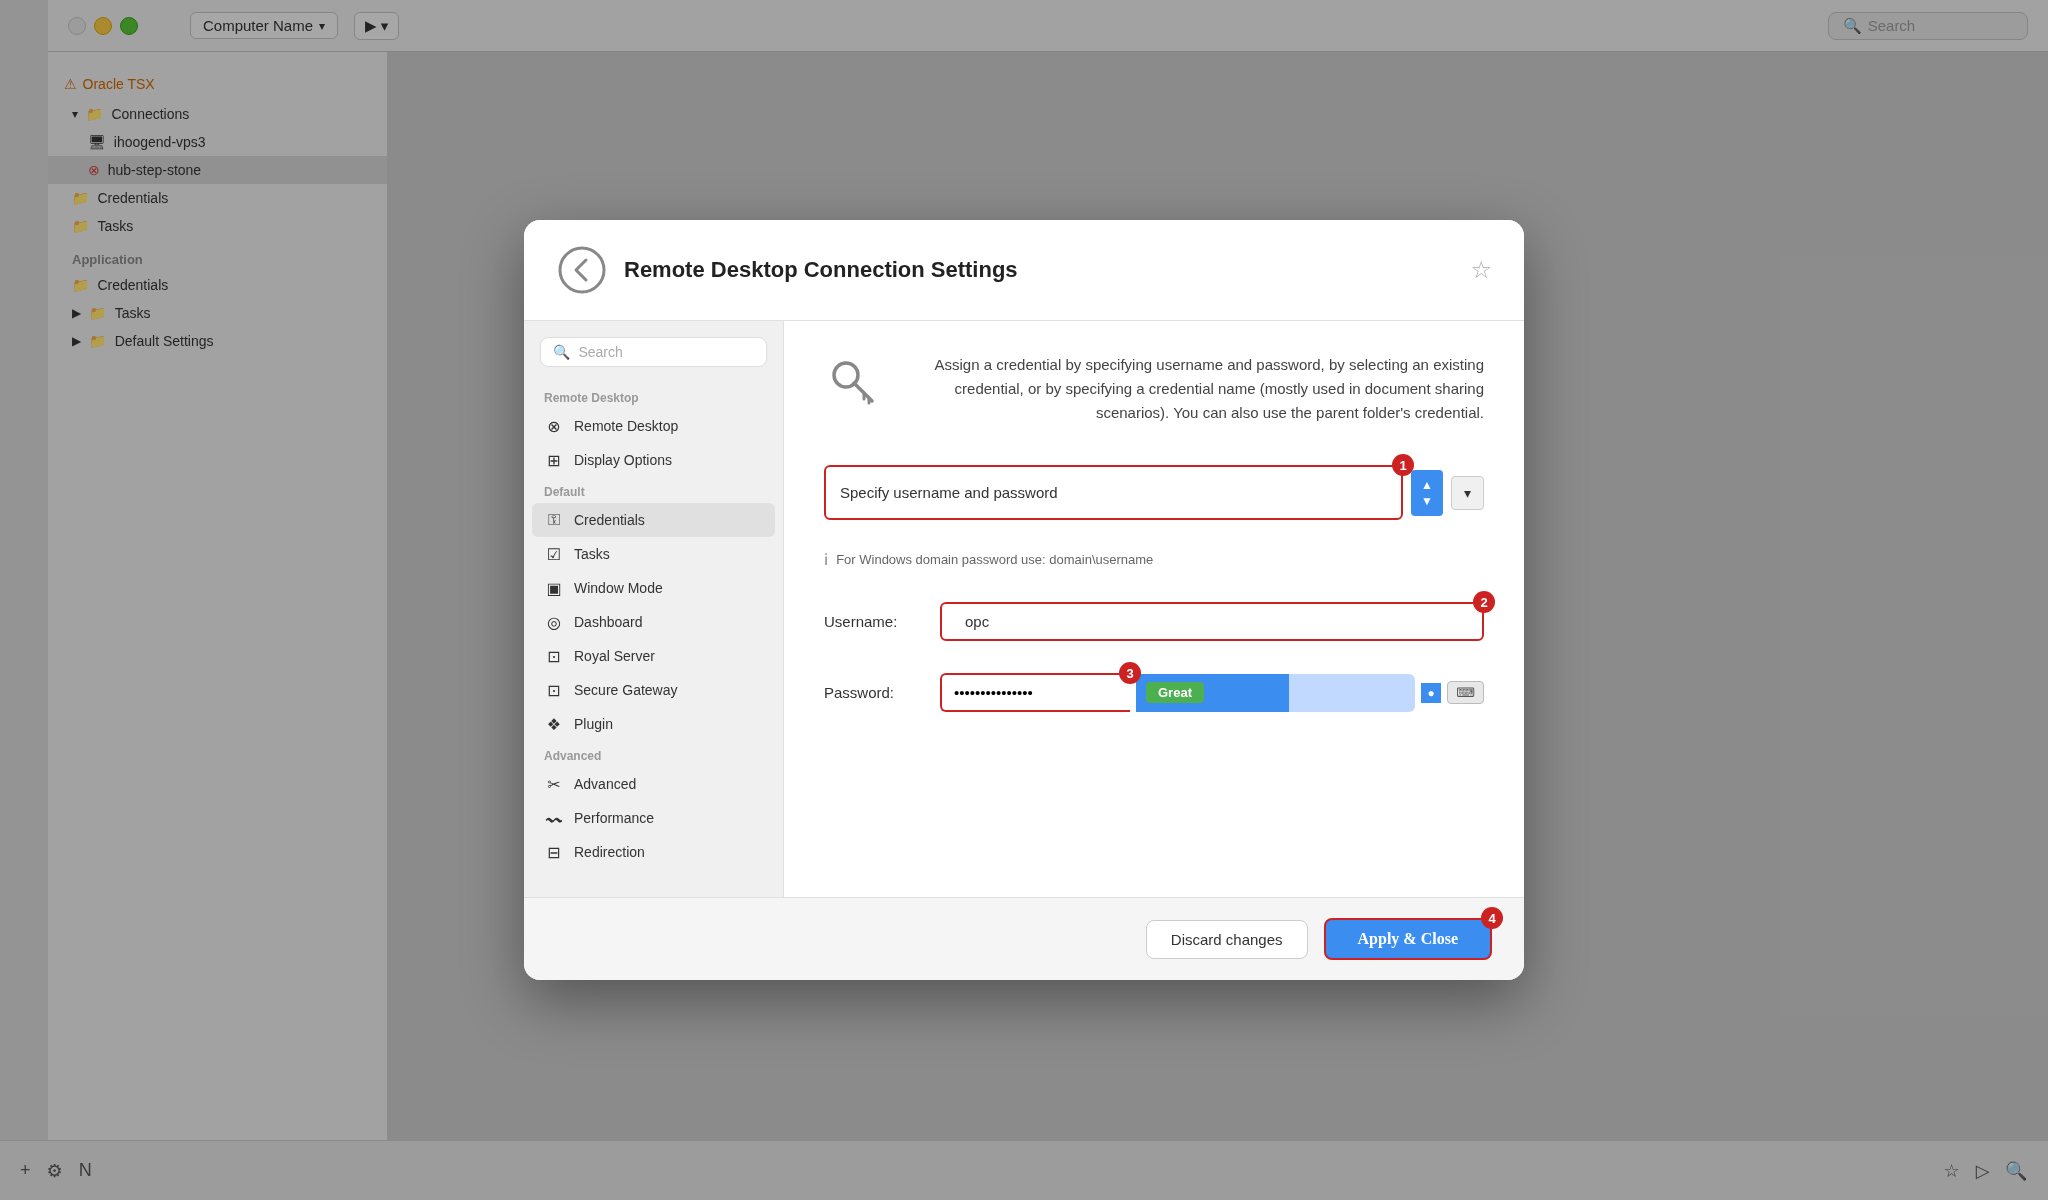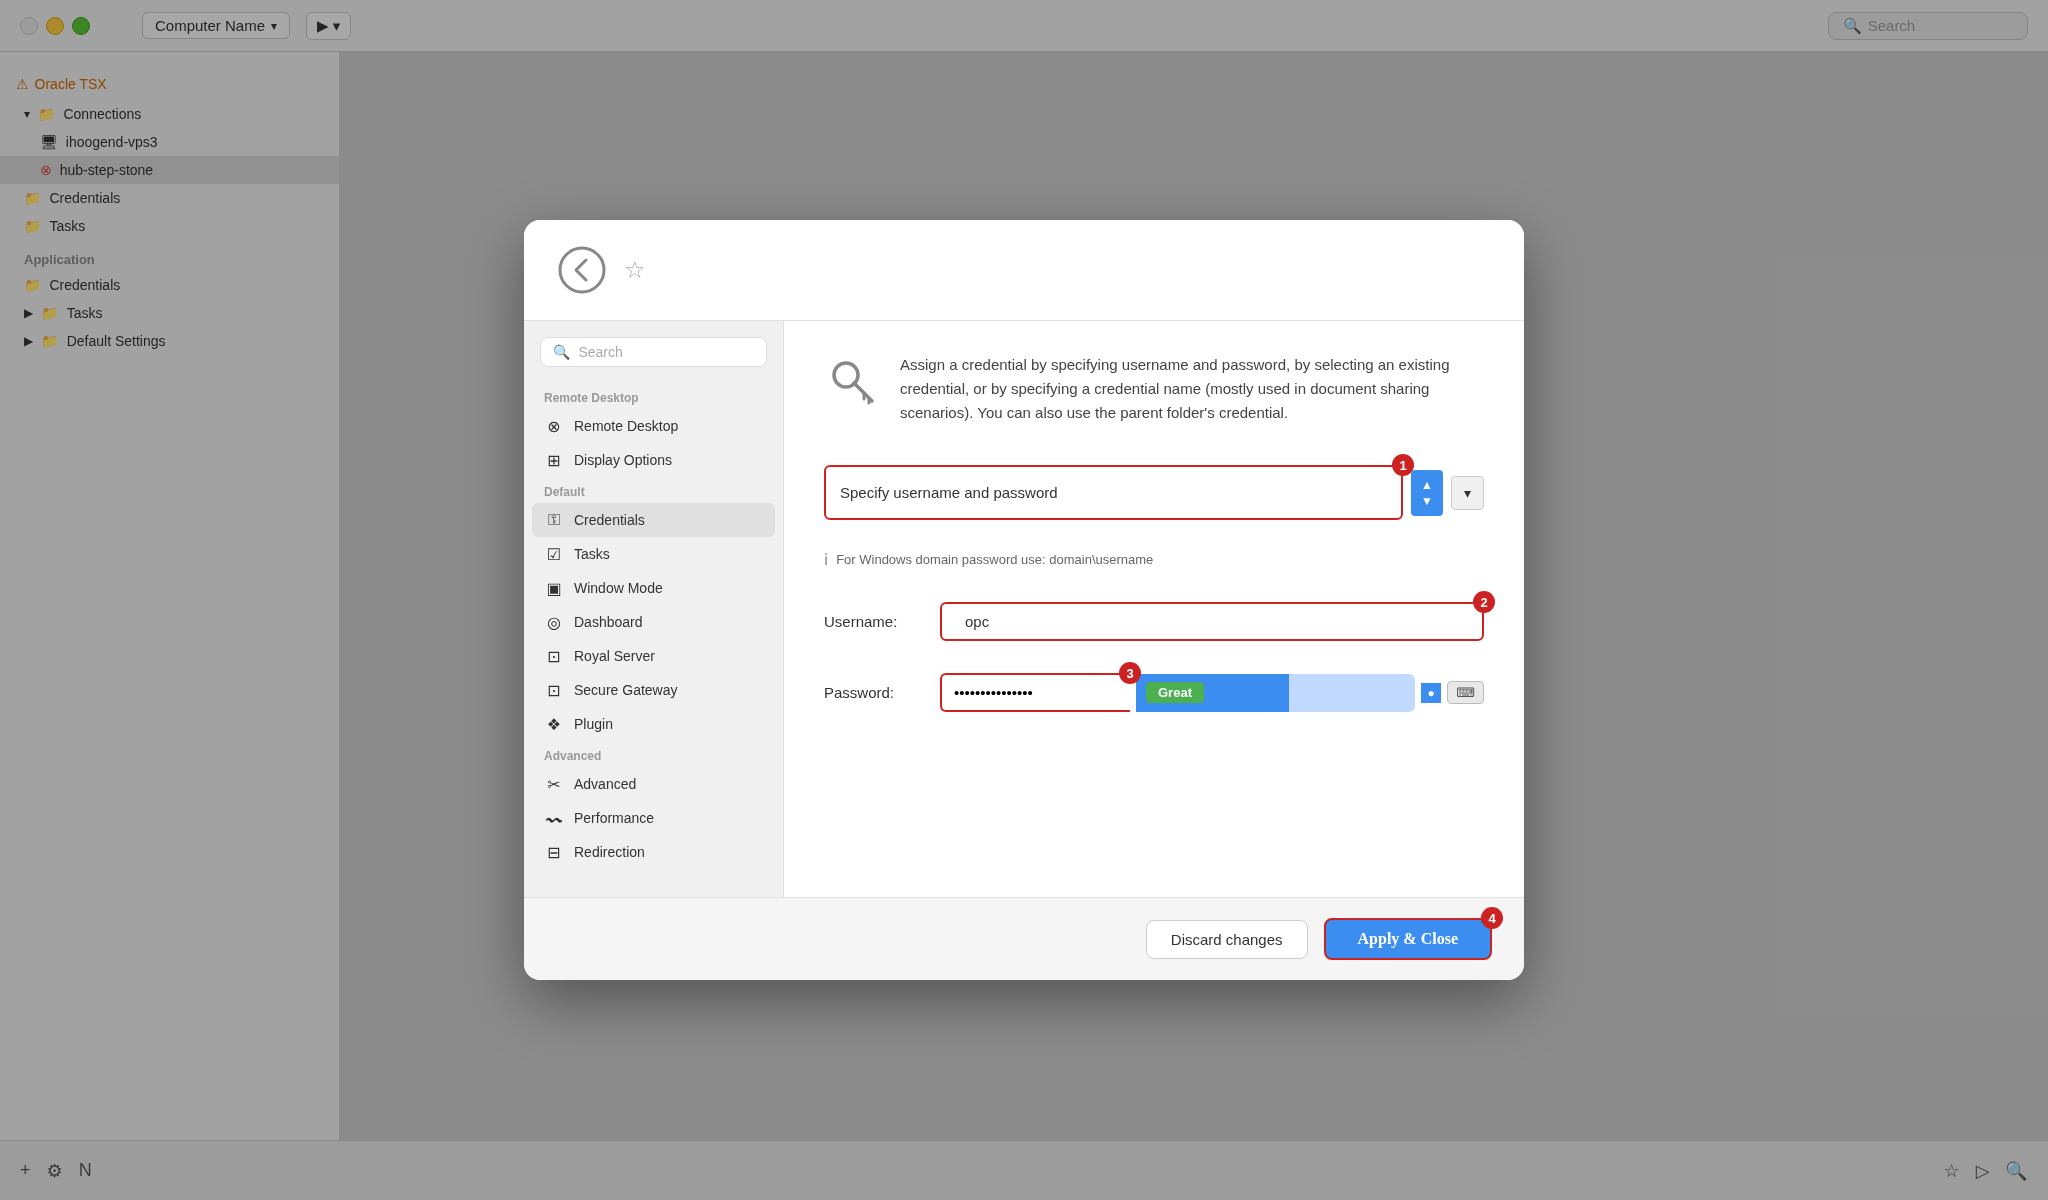--- a/index.html
+++ b/index.html
@@ -12,20 +12,21 @@
       position: relative;
     }
 
     
     .app-bg {
       position: absolute;
       inset: 0;
       background: #d4d4d4;
       display: flex;
       flex-direction: column;
+      padding-left: 48px;
     }
 
     .title-bar {
       height: 52px;
       background: #e8e8e8;
       display: flex;
       align-items: center;
       padding: 0 20px;
       gap: 12px;
       border-bottom: 1px solid #c0c0c0;
@@ -275,20 +276,21 @@
       flex-shrink: 0;
       display: flex;
       align-items: center;
       justify-content: center;
     }
 
     .intro-text {
       font-size: 15px;
       color: #444;
       line-height: 1.6;
+      text-align: right;
     }
 
     .selector-input {
       width: 100%;
       border: 2px solid #cc2222;
       border-radius: 6px;
       padding: 10px 14px;
       font-size: 15px;
       color: #333;
       background: white;
@@ -533,20 +535,21 @@
 <div class="modal-overlay">
   <div class="modal">
 
     <div class="modal-header">
       <div class="modal-icon">
         <svg width="48" height="48" viewBox="0 0 48 48">
           <circle cx="24" cy="24" r="22" fill="none" stroke="#888" stroke-width="3"></circle>
           <path d="M28 14 L18 24 L28 34" stroke="#888" stroke-width="3" fill="none" stroke-linecap="round" stroke-linejoin="round"></path>
         </svg>
       </div>
+      <div class="modal-title">Remote Desktop Connection Settings</div>
       <button class="star-btn">
         <span>☆</span>
       </button>
     </div>
 
     <div class="modal-body">
 
       <div class="modal-sidebar">
         <div class="modal-search">
           <span>🔍</span>

